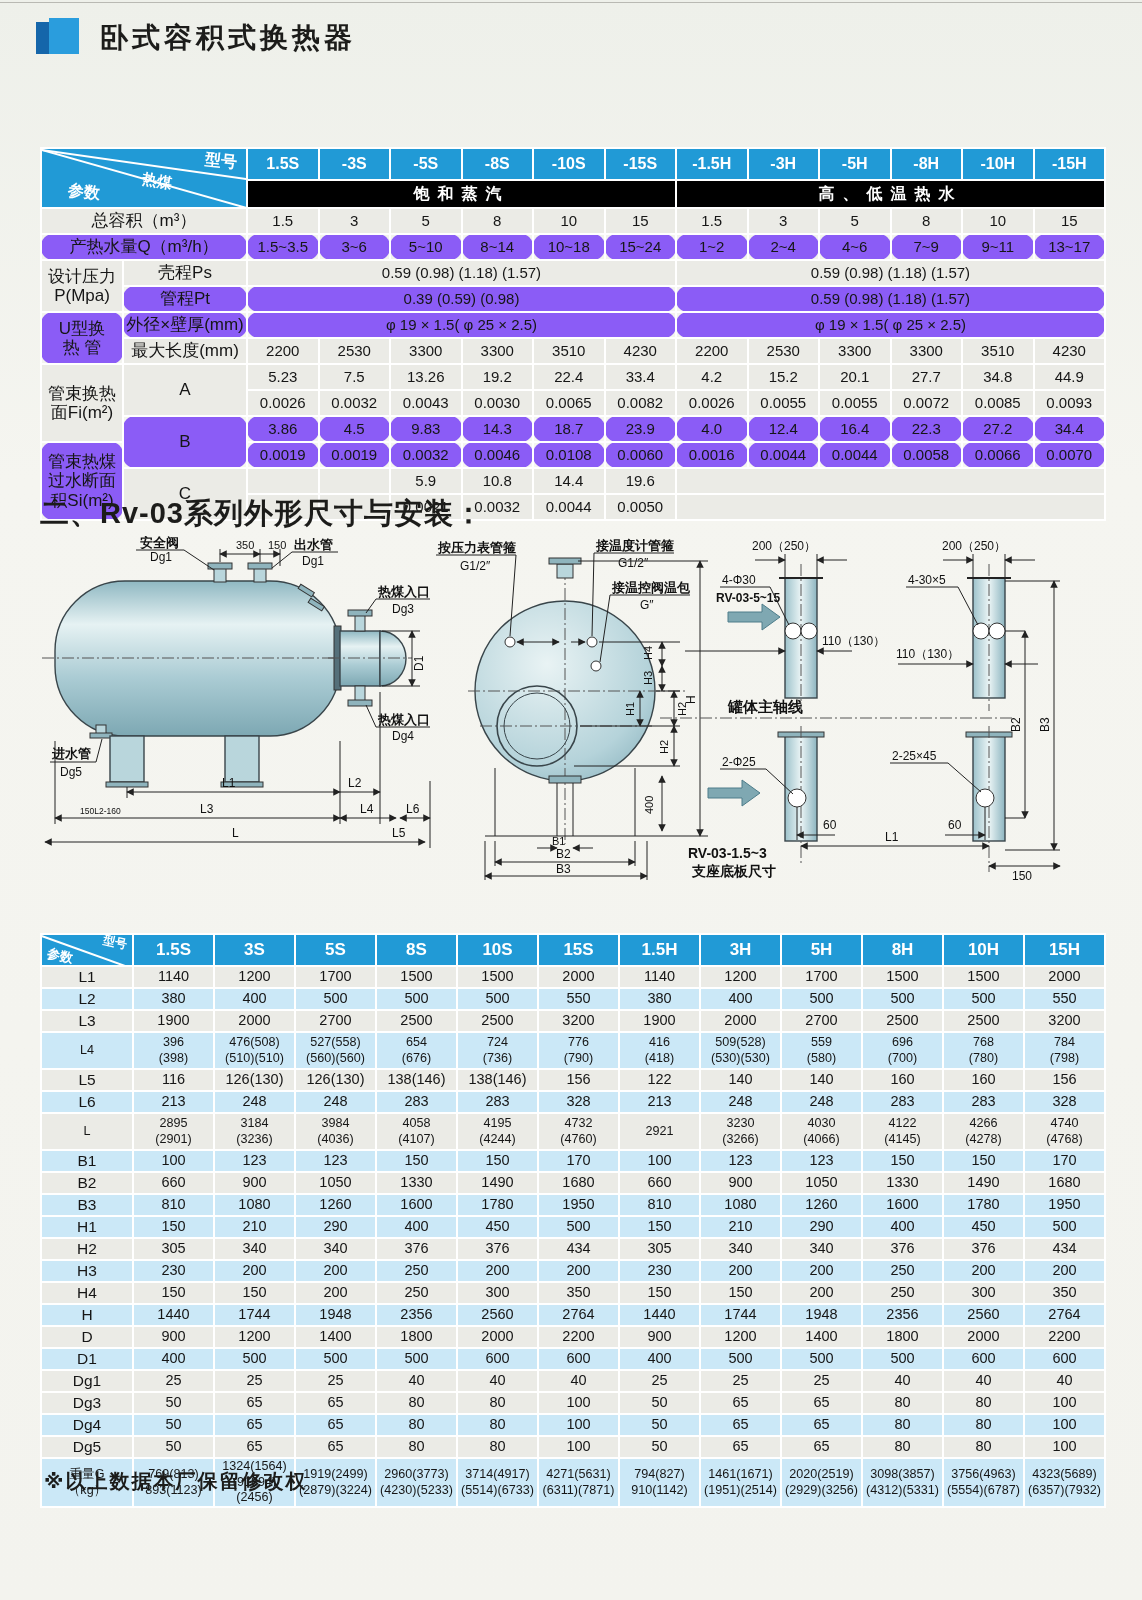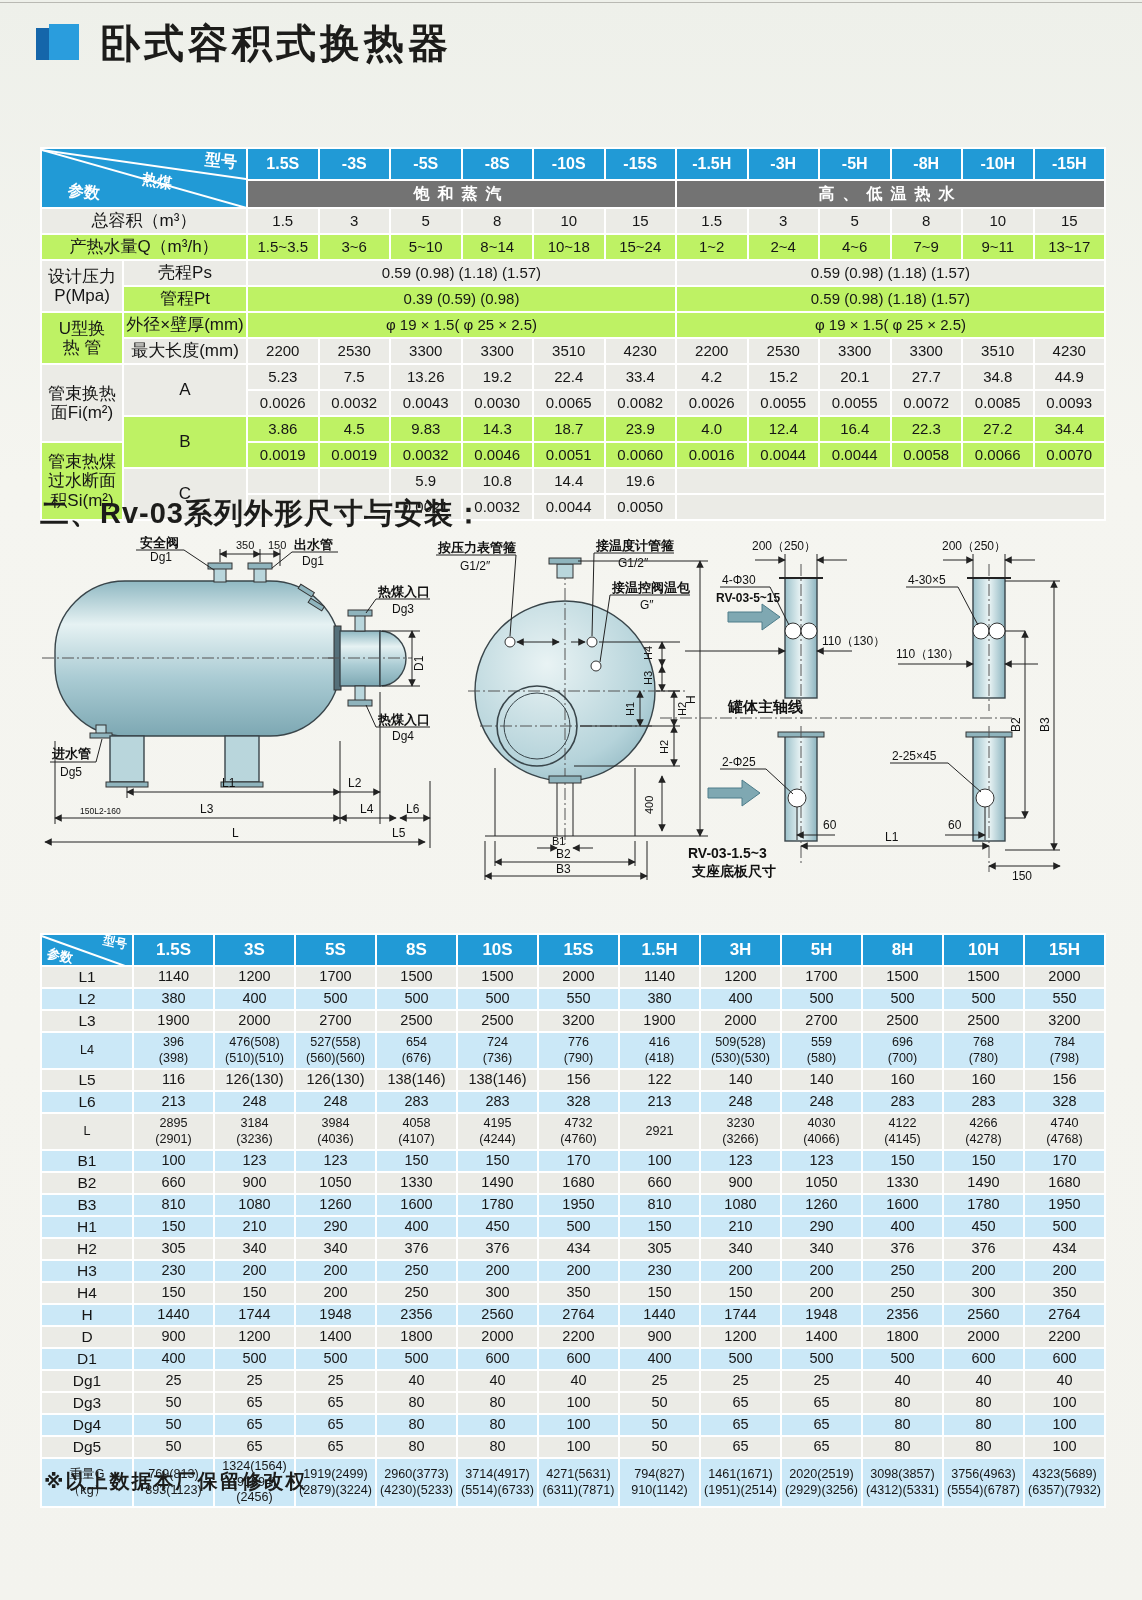--- a/index.html
+++ b/index.html
@@ -8,40 +8,40 @@
     background:linear-gradient(180deg,#eef0ea 0%,#f5f5f0 30%,#f3f3ee 100%);
     font-family:"Liberation Sans","DejaVu Sans",sans-serif;
     color:#161616;overflow:hidden;
   }
   .scan-edge{position:absolute;top:2px;left:0;width:100%;height:1px;background:#b9b9b3;}
   
   .title-row{position:absolute;left:36px;top:16px;display:flex;align-items:center;}
   .title-icon{width:48px;height:44px;position:relative;margin-right:16px;}
   .title-icon .sq1{position:absolute;left:0;top:6px;width:26px;height:32px;background:#1566aa;}
   .title-icon .sq2{position:absolute;left:13px;top:2px;width:30px;height:36px;background:#2a9ddd;}
-  h1{margin:0;font-size:40px;font-weight:800;letter-spacing:4px;color:#1c1c1a;}
+  h1{margin:0;font-size:28px;font-weight:800;letter-spacing:4px;color:#1c1c1a;}
   
   .pill{position:absolute;left:46px;width:300px;height:38px;border-radius:22px;
     background:linear-gradient(180deg,#44aadd 0%,#1b84c4 55%,#0d6cb0 100%);
     border:3px solid #15406e;color:#fff;font-size:25px;font-weight:800;
     display:flex;align-items:center;justify-content:center;letter-spacing:2px;margin-top:48px;}
   #pill1{top:103px;}
   #pill2{top:885px;}
   
   .h2{position:absolute;left:40px;top:494px;font-size:29px;font-weight:700;letter-spacing:1px;color:#1c1c1a;}
   
   table{border-collapse:collapse;table-layout:fixed;}
   td{border:2px solid #fff;text-align:center;vertical-align:middle;overflow:hidden;}
   
   #t1{position:absolute;left:40px;top:147px;width:1064px;}
   #t1 td{font-size:15px;padding:2px 0;height:20px;line-height:1.12;}
   #t1 thead td.model{background:#219ad6;color:#fff;font-weight:bold;font-size:16px;height:26px;}
-  #t1 td.mband{background:#737373;color:#fff;font-weight:bold;font-size:16px;letter-spacing:8px;height:22px;}
+  #t1 td.mband{background:#000000;color:#fff;font-weight:bold;font-size:16px;letter-spacing:8px;height:22px;}
   #t1 tr.g td{background:#ebebe6;}
-  #t1 tr.b td{background:#bef264;}
+  #t1 tr.b td{background:#8b5cf6;border-radius:12px;}
   #t1 td.rlab1{font-size:17px;}
   #t1 td.corner{background:#219ad6;position:relative;padding:0;}
   .corner .diag{position:absolute;left:0;top:0;height:2px;background:#fff;transform-origin:0 0;}
   .corner .d1{width:210px;transform:rotate(8.1deg);}
   .corner .d2{width:215px;transform:rotate(15.8deg);}
   .corner .c-top{position:absolute;right:9px;top:3px;color:#fff;font-size:16px;font-weight:bold;transform:rotate(6deg);}
   .corner .c-mid{position:absolute;left:100px;top:24px;color:#fff;font-size:15px;font-weight:bold;transform:rotate(10deg);}
   .corner .c-bot{position:absolute;left:26px;bottom:6px;color:#fff;font-size:16px;font-weight:bold;transform:rotate(6deg);}
   
   #t2{position:absolute;left:40px;top:933px;width:1064px;}
@@ -223,21 +223,21 @@
         <td>22.3</td>
         <td>27.2</td>
         <td>34.4</td>
       </tr>
       <tr class="b">
         <td rowspan="3" class="rlab1">管束热煤<br>过水断面<br>积Si(m²)</td>
         <td>0.0019</td>
         <td>0.0019</td>
         <td>0.0032</td>
         <td>0.0046</td>
-        <td>0.0051</td>
+        <td>0.0108</td>
         <td>0.0060</td>
         <td>0.0016</td>
         <td>0.0044</td>
         <td>0.0044</td>
         <td>0.0058</td>
         <td>0.0066</td>
         <td>0.0070</td>
       </tr>
       <tr class="g">
         <td rowspan="2" class="rlab1">C</td>

